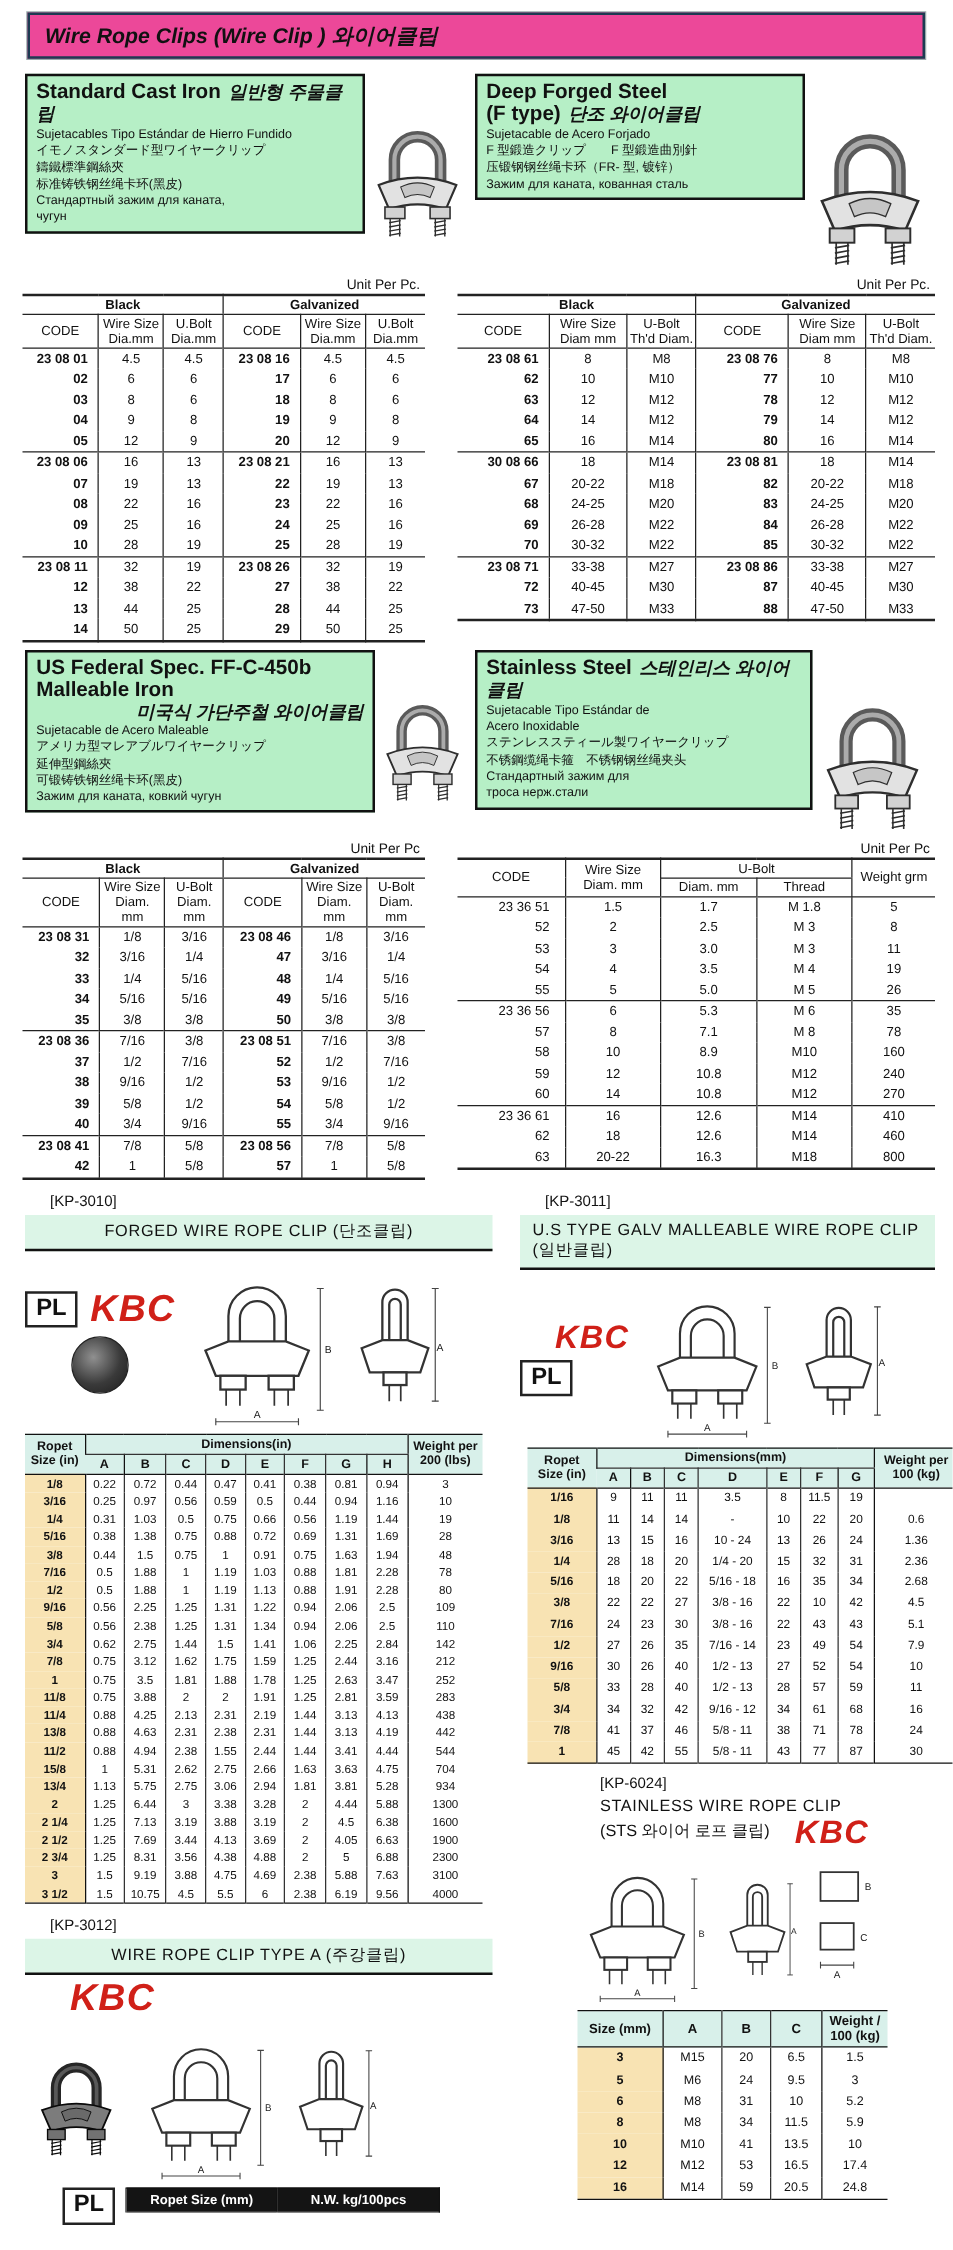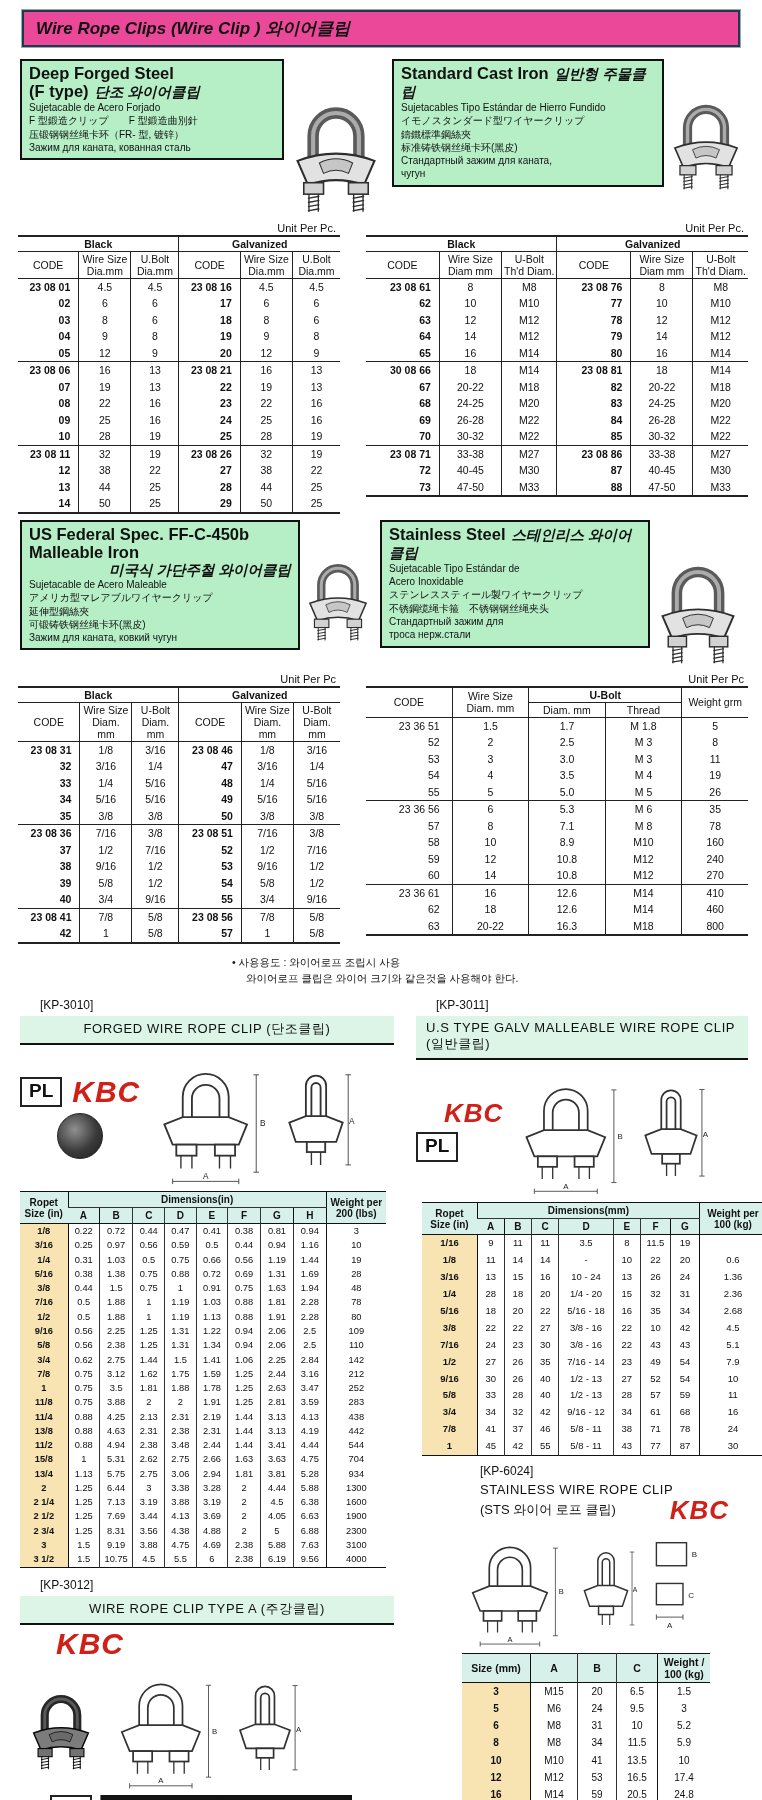--- a/index.html
+++ b/index.html
@@ -61,21 +61,21 @@
   .kpt tr > *:last-child{border-left:1.8px solid #111;}
   .kpt10{width:366px;} .kpt10 td{font-size:9.3px;}
   .kpt11{width:344px;margin-left:6px;} .kpt11 td{padding:2.2px 2px;}
   .kpt24{width:248px;margin-left:46px;}
   .kpt24 th{font-size:10.5px;} .kpt24 td{font-size:10px;padding:2px 3px;}
   table.kpt12{border-collapse:collapse;border:1.6px solid #111;width:252px;}
   .kpt12 th{background:#141414;color:#fff;font-size:10.5px;padding:3px 6px;border-left:1px solid #777;}
   .kpt12 tr > *:not(:first-child){border-left:1.4px solid #111;}
   .kp6024-title{margin-left:64px;margin-top:8px;}
   .kp6024-title .t1{font-size:13px;letter-spacing:.5px;}
-  .kp6024-title .t2row{display:flex;align-items:center;gap:54px;}
+  .kp6024-title .t2row{display:flex;align-items:center;gap:20px;}
   .kp6024-title .t2{font-size:13px;}
   .kp3012-figs{margin-left:36px;}
   .kp3012-tablerow{display:flex;align-items:flex-start;gap:8px;margin-left:30px;}
   .dim-letter{font-size:9px;fill:#222;}
 </style>
 </head>
 <body>
 
 <svg width="0" height="0" style="position:absolute" aria-hidden="true">
   <defs>
@@ -147,52 +147,52 @@
       <text class="dim-letter" x="50" y="72">C</text>
     </symbol>
   </defs>
 </svg>
 
 <div class="page">
 
   <div class="titlebar">Wire Rope Clips  (Wire Clip ) 와이어클립</div>
 
   <div class="prow">
-    <div class="product p-right">
-      <div class="greenbox">
-        <div class="ptitle">
-          <div>Deep Forged Steel</div>
-          <div><span>(F type)</span><span class="ko">단조 와이어클립</span></div>
-        </div>
-        <div class="plines">
-          <div>Sujetacable de Acero Forjado</div>
-          <div>F 型鍛造クリップ　　F 型鍛造曲別針</div>
-          <div>压锻钢钢丝绳卡环（FR- 型, 镀锌）</div>
-          <div>Зажим для каната, кованная сталь</div>
-        </div>
-      </div>
-      <svg class="clipimg" width="104" height="132">
-          <use href="#sym-clip"></use>
-        </svg>
-    </div>
     <div class="product p-left">
       <div class="greenbox">
         <div class="ptitle">
           <span>Standard Cast Iron</span><span class="ko">일반형 주물클립</span>
         </div>
         <div class="plines">
           <div>Sujetacables Tipo Estándar de Hierro Fundido</div>
           <div>イモノスタンダード型ワイヤークリップ</div>
           <div>鑄鐵標準鋼絲夾</div>
           <div>标准铸铁钢丝绳卡环(黑皮)</div>
           <div>Стандартный зажим для каната,</div>
           <div>чугун</div>
         </div>
       </div>
       <svg class="clipimg" width="84" height="110">
+          <use href="#sym-clip"></use>
+        </svg>
+    </div>
+    <div class="product p-right">
+      <div class="greenbox">
+        <div class="ptitle">
+          <div>Deep Forged Steel</div>
+          <div><span>(F type)</span><span class="ko">단조 와이어클립</span></div>
+        </div>
+        <div class="plines">
+          <div>Sujetacable de Acero Forjado</div>
+          <div>F 型鍛造クリップ　　F 型鍛造曲別針</div>
+          <div>压锻钢钢丝绳卡环（FR- 型, 镀锌）</div>
+          <div>Зажим для каната, кованная сталь</div>
+        </div>
+      </div>
+      <svg class="clipimg" width="104" height="132">
           <use href="#sym-clip"></use>
         </svg>
     </div>
   </div>
 
   <div class="trow">
     <div class="tcol-l">
       <div class="unit">Unit Per Pc.</div>
       <table class="ct ct6">
         <thead>
@@ -610,21 +610,21 @@
           </tbody>
       </table>
     </div>
     <div class="tcol-r">
       <div class="unit">Unit Per Pc</div>
       <table class="ct ct5">
         <thead>
           <tr>
             <th rowspan="2" style="width:82px;font-weight:normal">CODE</th>
             <th rowspan="2" style="width:72px;font-weight:normal">Wire Size Diam. mm</th>
-            <th colspan="2" style="font-weight:bold">U-Bolt</th>
+            <th colspan="2" style="font-weight:normal">U-Bolt</th>
             <th rowspan="2" style="width:62px;font-weight:normal">Weight grm</th>
           </tr>
           <tr>
             <th class="bl" style="width:72px;border-top:1px solid #222">Diam. mm</th>
             <th style="width:72px;border-top:1px solid #222">Thread</th>
           </tr>
         </thead>
         <tbody>
             <tr>
               <td>23 36 51</td>
@@ -715,24 +715,20 @@
               <td>20-22</td>
               <td>16.3</td>
               <td>M18</td>
               <td>800</td>
             </tr>
           </tbody>
       </table>
     </div>
   </div>
 
-  <div class="notes">
-    <div>• 사용용도 : 와이어로프 조립시 사용</div>
-    <div class="n2">와이어로프 클립은 와이어 크기와 같은것을 사용해야 한다.</div>
-  </div>
 
   <div class="kparea">
 
     <div class="kcol-l">
       <div class="kptag">[KP-3010]</div>
       <div class="kpband center">FORGED  WIRE  ROPE  CLIP  (단조클립)</div>
       <div class="figs">
         <div class="figcol">
           <div style="display:flex;align-items:center;gap:10px">
             <div class="plbox">PL</div>
@@ -944,21 +940,21 @@
               <td>1.44</td>
               <td>3.13</td>
               <td>4.19</td>
               <td>442</td>
             </tr>
             <tr>
               <td>11/2</td>
               <td>0.88</td>
               <td>4.94</td>
               <td>2.38</td>
-              <td>3.48</td>
+              <td>1.55</td>
               <td>2.44</td>
               <td>1.44</td>
               <td>3.41</td>
               <td>4.44</td>
               <td>544</td>
             </tr>
             <tr>
               <td>15/8</td>
               <td>1</td>
               <td>5.31</td>

